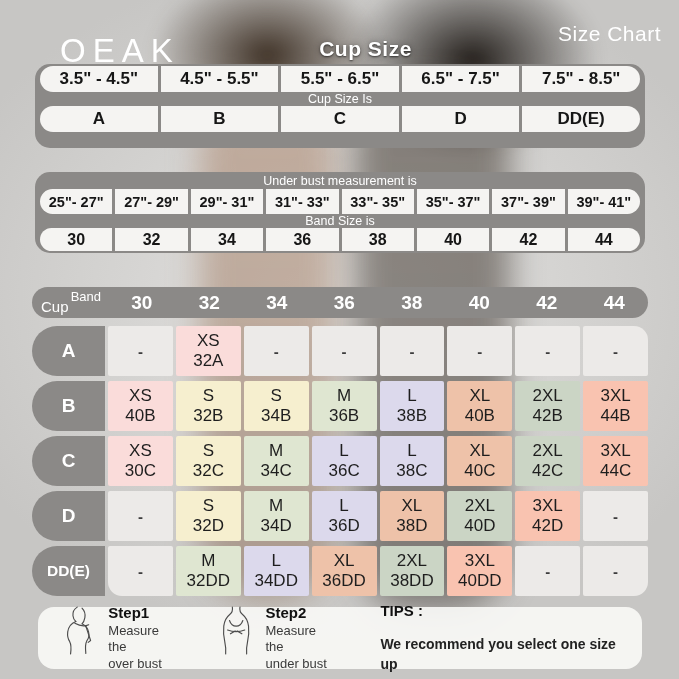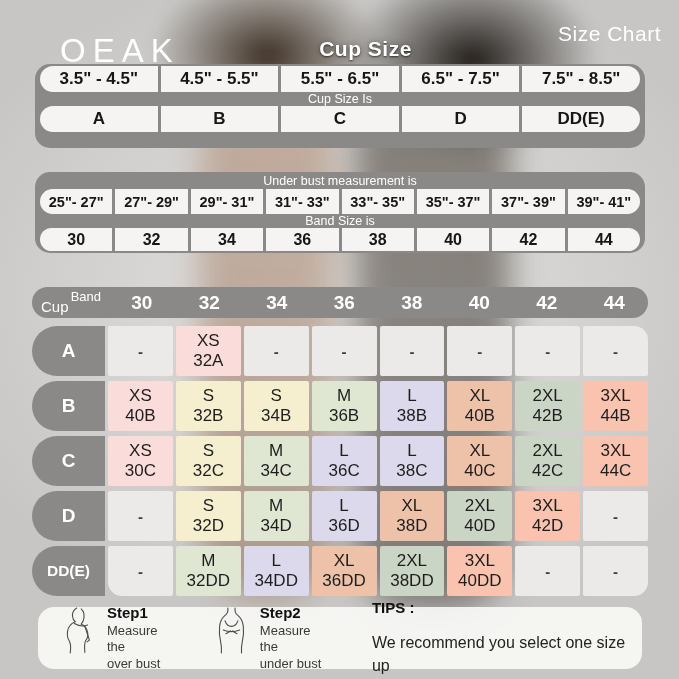--- a/index.html
+++ b/index.html
@@ -60,21 +60,21 @@
   .footer{top:607px;left:38px;width:604px;height:62px;background:rgba(250,249,247,.9);border-radius:16px;
     display:flex;align-items:center;box-sizing:border-box;padding:0 16px;}
   .step{display:flex;align-items:flex-start;gap:12px;}
   .step svg{display:block;}
   .stitle{font-size:15px;font-weight:700;color:#111;margin-bottom:2px;}
   .sline{font-size:13px;color:#3a3a3a;line-height:1.25;}
   .step1{margin-left:8px;}
   .step2{margin-left:42px;}
   .tips{margin-left:46px;}
   .tips .stitle{margin-bottom:16px;}
-  .tips .sline{font-size:16px;color:#222;font-weight:400;line-height:1.4;}
+  .tips .sline{font-size:14px;color:#222;font-weight:700;line-height:1.4;}
 </style>
 </head>
 <body>
 
 <div class="page">
 
   <div class="photo" aria-hidden="true">
     <div class="blob b1"></div>
     <div class="blob b2"></div>
     <div class="blob b3"></div>

